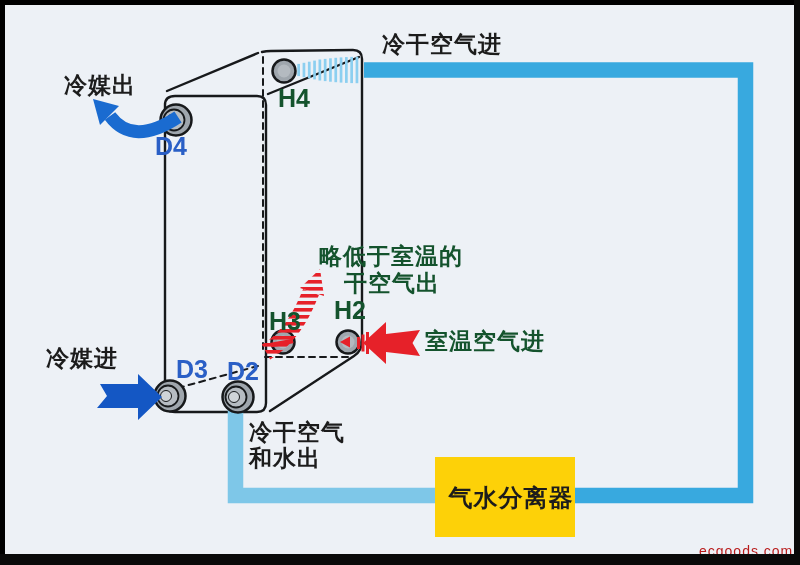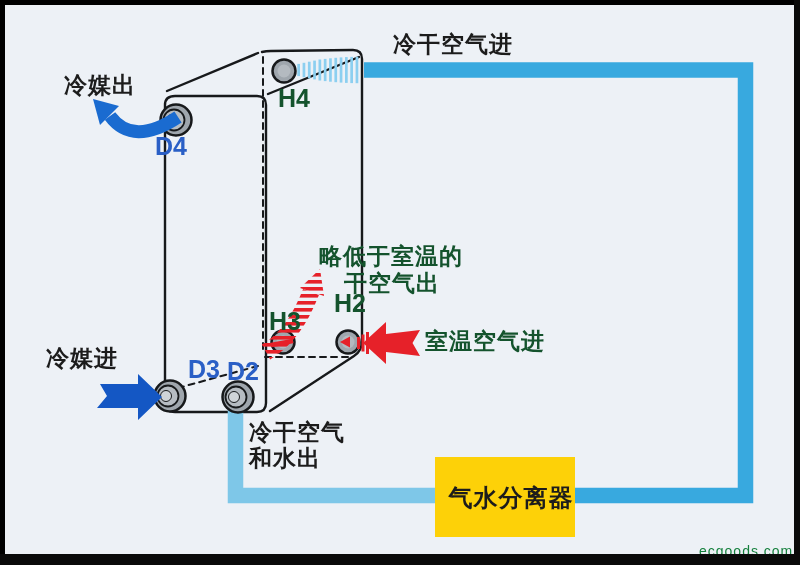--- a/index.html
+++ b/index.html
@@ -7,21 +7,21 @@
   .stage{position:relative;width:800px;height:565px;background:#000;overflow:hidden;}
   .canvas{position:absolute;left:5px;top:5px;width:789px;height:549px;background:#edf1f6;}
   .layer{position:absolute;left:-5px;top:-5px;width:800px;height:565px;}
   svg{position:absolute;left:0;top:0;}
   .txt{position:absolute;line-height:1;white-space:nowrap;font-weight:700;color:#1c1c1c;}
   .cn{font-size:23px;letter-spacing:1px;}
   .red{color:#14532d;}
   .blue{color:#2a5fc6;}
   .portlabel{font-size:25px;letter-spacing:0;}
   .sep-label{width:152px;text-align:center;font-size:24px;letter-spacing:1px;}
-  .watermark{position:absolute;font-weight:400;font-size:14px;color:#15803d;letter-spacing:1px;}
+  .watermark{position:absolute;font-weight:400;font-size:14px;color:#b91c1c;letter-spacing:1px;}
 </style>
 </head>
 <body>
 
 <div class="stage">
   <div class="canvas">
     <div class="layer">
 
       <svg width="800" height="565" viewBox="0 0 800 565">
         <defs>
@@ -116,31 +116,31 @@
         <polygon points="363,343 386,322 386,334 420,330 412.5,343 420,356 386,352 386,364" fill="#e62129"></polygon>
 
         <g>
           <path d="M 178,117 Q 133,147 110,116" fill="none" stroke="#1a6bd0" stroke-width="13"></path>
           <polygon points="93,99 119,106 100,125" fill="#1a6bd0"></polygon>
         </g>
 
         <polygon points="100,384 138,384 138,374 162,397 138,420 138,408 97,408 107,396" fill="#1457c4"></polygon>
       </svg>
 
-      <div class="txt cn" style="left:382px;top:33px;margin-left:11px;">冷干空气进</div>
+      <div class="txt cn" style="left:382px;top:33px;">冷干空气进</div>
       <div class="txt cn" style="left:64px;top:74px;">冷媒出</div>
       <div class="txt portlabel blue" style="left:155px;top:134px;">D4</div>
       <div class="txt portlabel red" style="left:278px;top:86px;">H4</div>
       <div class="txt cn red" style="left:344px;top:272px;">干空气出</div>
       <div class="txt cn red" style="left:319px;top:245px;">略低于室温的</div>
       <div class="txt portlabel red" style="left:269px;top:309px;">H3</div>
-      <div class="txt portlabel red" style="left:334px;top:291px;">H2</div>
+      <div class="txt portlabel red" style="left:334px;top:298px;">H2</div>
       <div class="txt cn red" style="left:425px;top:330px;">室温空气进</div>
       <div class="txt cn" style="left:46px;top:349px;font-family:Liberation Mono, monospace;">冷媒进</div>
-      <div class="txt portlabel blue" style="left:160px;top:357px;padding-left:28px;">D3</div>
+      <div class="txt portlabel blue" style="left:148px;top:357px;padding-left:28px;">D3</div>
       <div class="txt portlabel blue" style="left:227px;top:359px;">D2</div>
       <div class="txt cn" style="left:249px;top:421px;">冷干空气</div>
       <div class="txt cn" style="left:249px;top:447px;">和水出</div>
       <div class="txt sep-label" style="left:435px;top:486px;">气水分离器</div>
       <div class="watermark" style="left:699px;top:543px;">ecgoods.com</div>
 
     </div>
   </div>
 
   <div style="position:absolute;left:0;top:554px;width:800px;height:11px;background:#0a0a0a;"></div>

